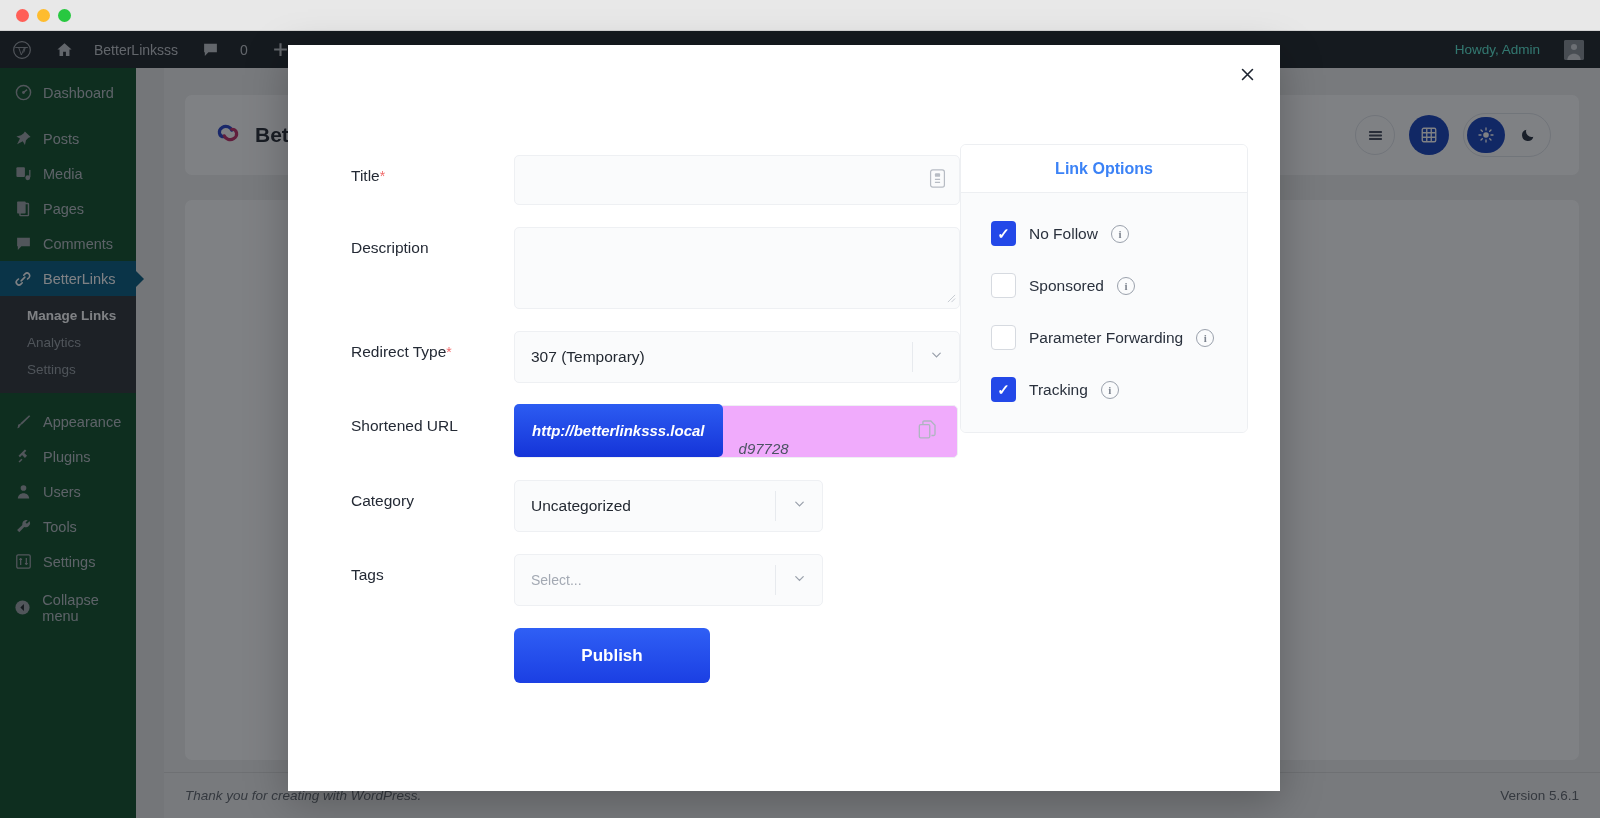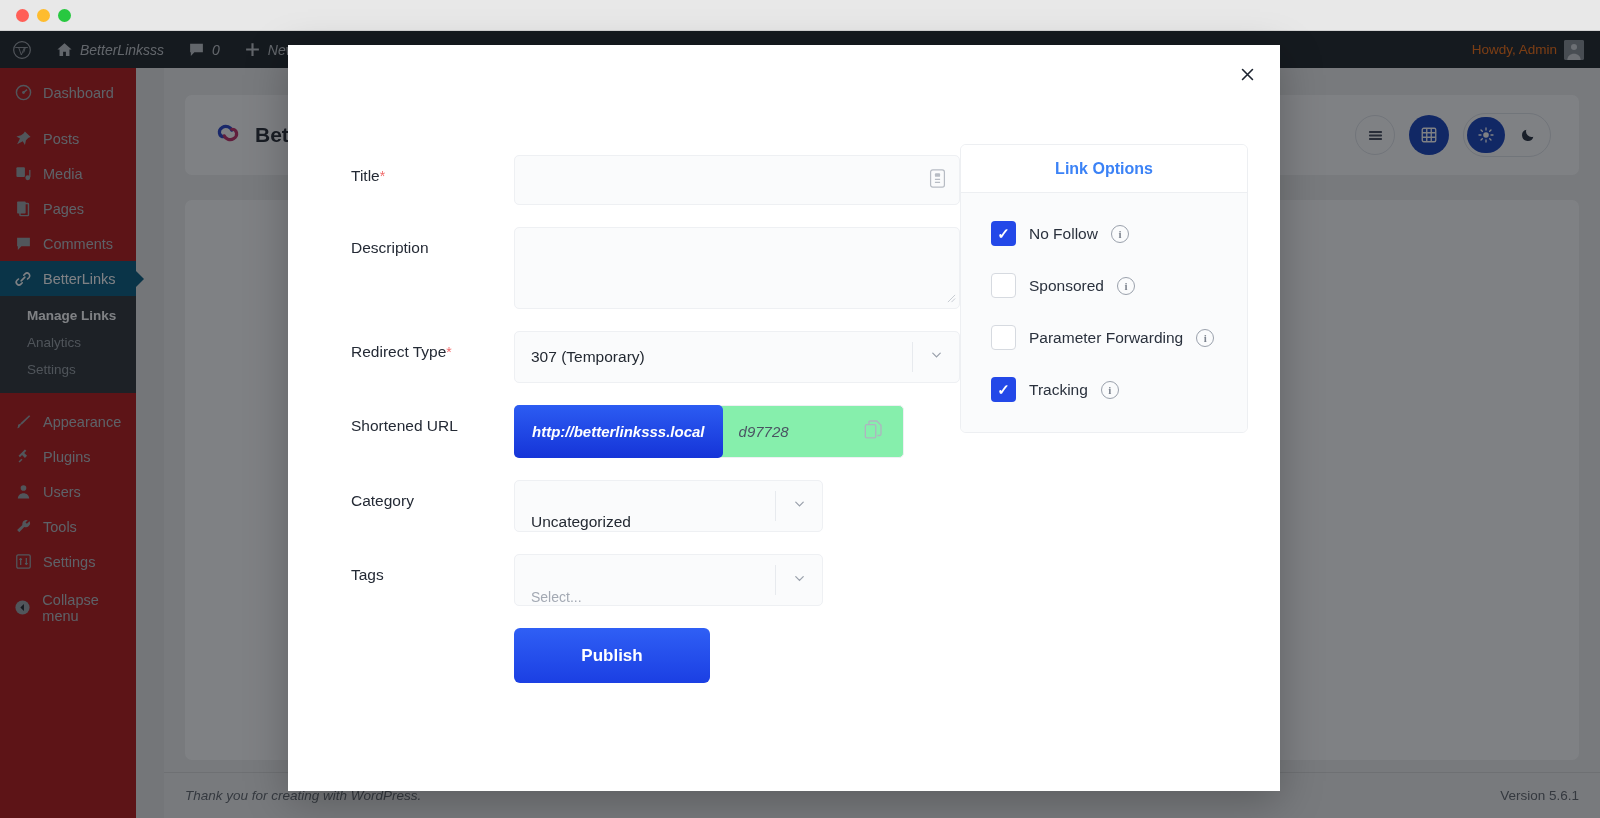--- a/index.html
+++ b/index.html
@@ -25,38 +25,37 @@
 
   
   .wp-adminbar {
     position: absolute; top: 31px; left: 0;
     width: 1600px; height: 37px;
     background: #23282d;
     display: flex; align-items: center;
     color: #b4b9be; font-size: 14px;
   }
   .ab-item {
-    display: flex; align-items: center; gap: 7px;
+    display: flex; align-items: center; gap: 21px;
     padding: 0 12px; height: 37px; color: #c3c7cb;
     white-space: nowrap;
-    font-style: italic;
   }
   .ab-item svg { display: block; }
   .ab-spacer { flex: 1; }
-  .ab-right { display: flex; align-items: center; gap: 7px; padding-right: 16px; color: #f97316; font-size: 13.5px; }
+  .ab-right { display: flex; align-items: center; gap: 24px; padding-right: 16px; color: #5eead4; font-size: 13.5px; }
   .avatar {
     width: 20px; height: 20px; background: #8d939a; border-radius: 2px;
     display: flex; align-items: flex-end; justify-content: center; overflow: hidden;
   }
 
   
   .wp-sidebar {
     position: absolute; top: 68px; left: 0;
     width: 136px; height: 750px;
-    background: #b91c1c;
+    background: #14532d;
     color: #b4b9be; font-size: 14.5px;
   }
   .menu-item {
     display: flex; align-items: center; gap: 10px;
     height: 35px; padding-left: 13px; color: #b9bfc5;
     position: relative;
   }
   .menu-item .mi-icon {
     width: 20px; display: flex; justify-content: center; align-items: center;
     color: #a0a5aa;
@@ -170,34 +169,34 @@
     background: #fafbfc; border: 1px solid #eef0f3; border-radius: 5px;
     height: 52px; display: flex; align-items: center;
     font-size: 15.5px; color: #232932; padding-left: 16px;
     position: relative;
   }
   .sel.ph { color: #a3a9b3; font-size: 14px; }
   .sel .divider { position: absolute; right: 46px; top: 10px; bottom: 10px; width: 1px; background: #e7eaee; }
   .sel .chev { position: absolute; right: 15px; top: 50%; transform: translateY(-50%); color: #9aa1ac; }
 
   .su-wrap {
-    background: #86efac; border: 1px solid #eef0f3; border-radius: 5px;
-    height: 53px; width: 390px; display: flex; align-items: center; position: relative;
+    background: #f0abfc; border: 1px solid #eef0f3; border-radius: 5px;
+    height: 53px; width: 444px; display: flex; align-items: flex-end; position: relative;
   }
   .su-prefix {
     background: linear-gradient(180deg,#2c5cf2 0%, #1534d8 100%);
     color: #ffffff; font-style: italic; font-weight: bold; font-size: 15px;
     height: 53px; border-radius: 5px; display: flex; align-items: center;
     padding: 0 18px; white-space: nowrap;
     margin-left: -1px; margin-top: -1px;
   }
   .su-slug { font-style: italic; color: #4a5362; font-size: 15px; padding-left: 16px; }
   .su-copy { position: absolute; right: 20px; top: 50%; transform: translateY(-50%); }
 
-  .narrow { width: 309px; align-items: flex-end; }
+  .narrow { width: 309px; }
 
   .publish-btn {
     margin-left: 163px; 
     width: 196px; height: 55px;
     background: linear-gradient(180deg,#2f5ff5 0%, #1b3fe3 100%);
     border-radius: 6px; border: none;
     color: #fff; font-size: 17px; font-weight: bold;
     font-family: "Liberation Sans", sans-serif;
     display: flex; align-items: center; justify-content: center;
   }

